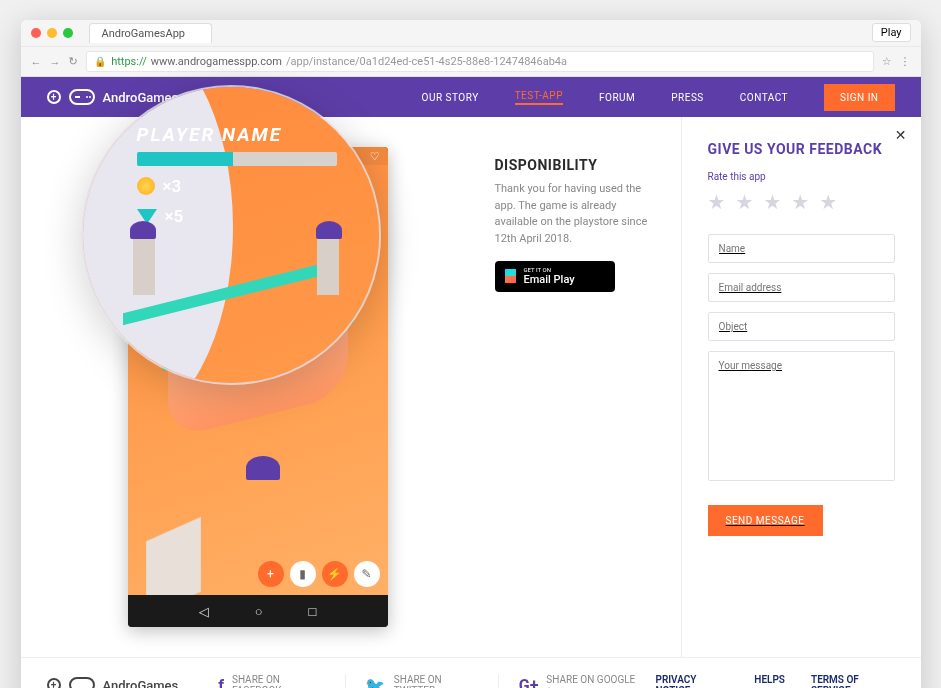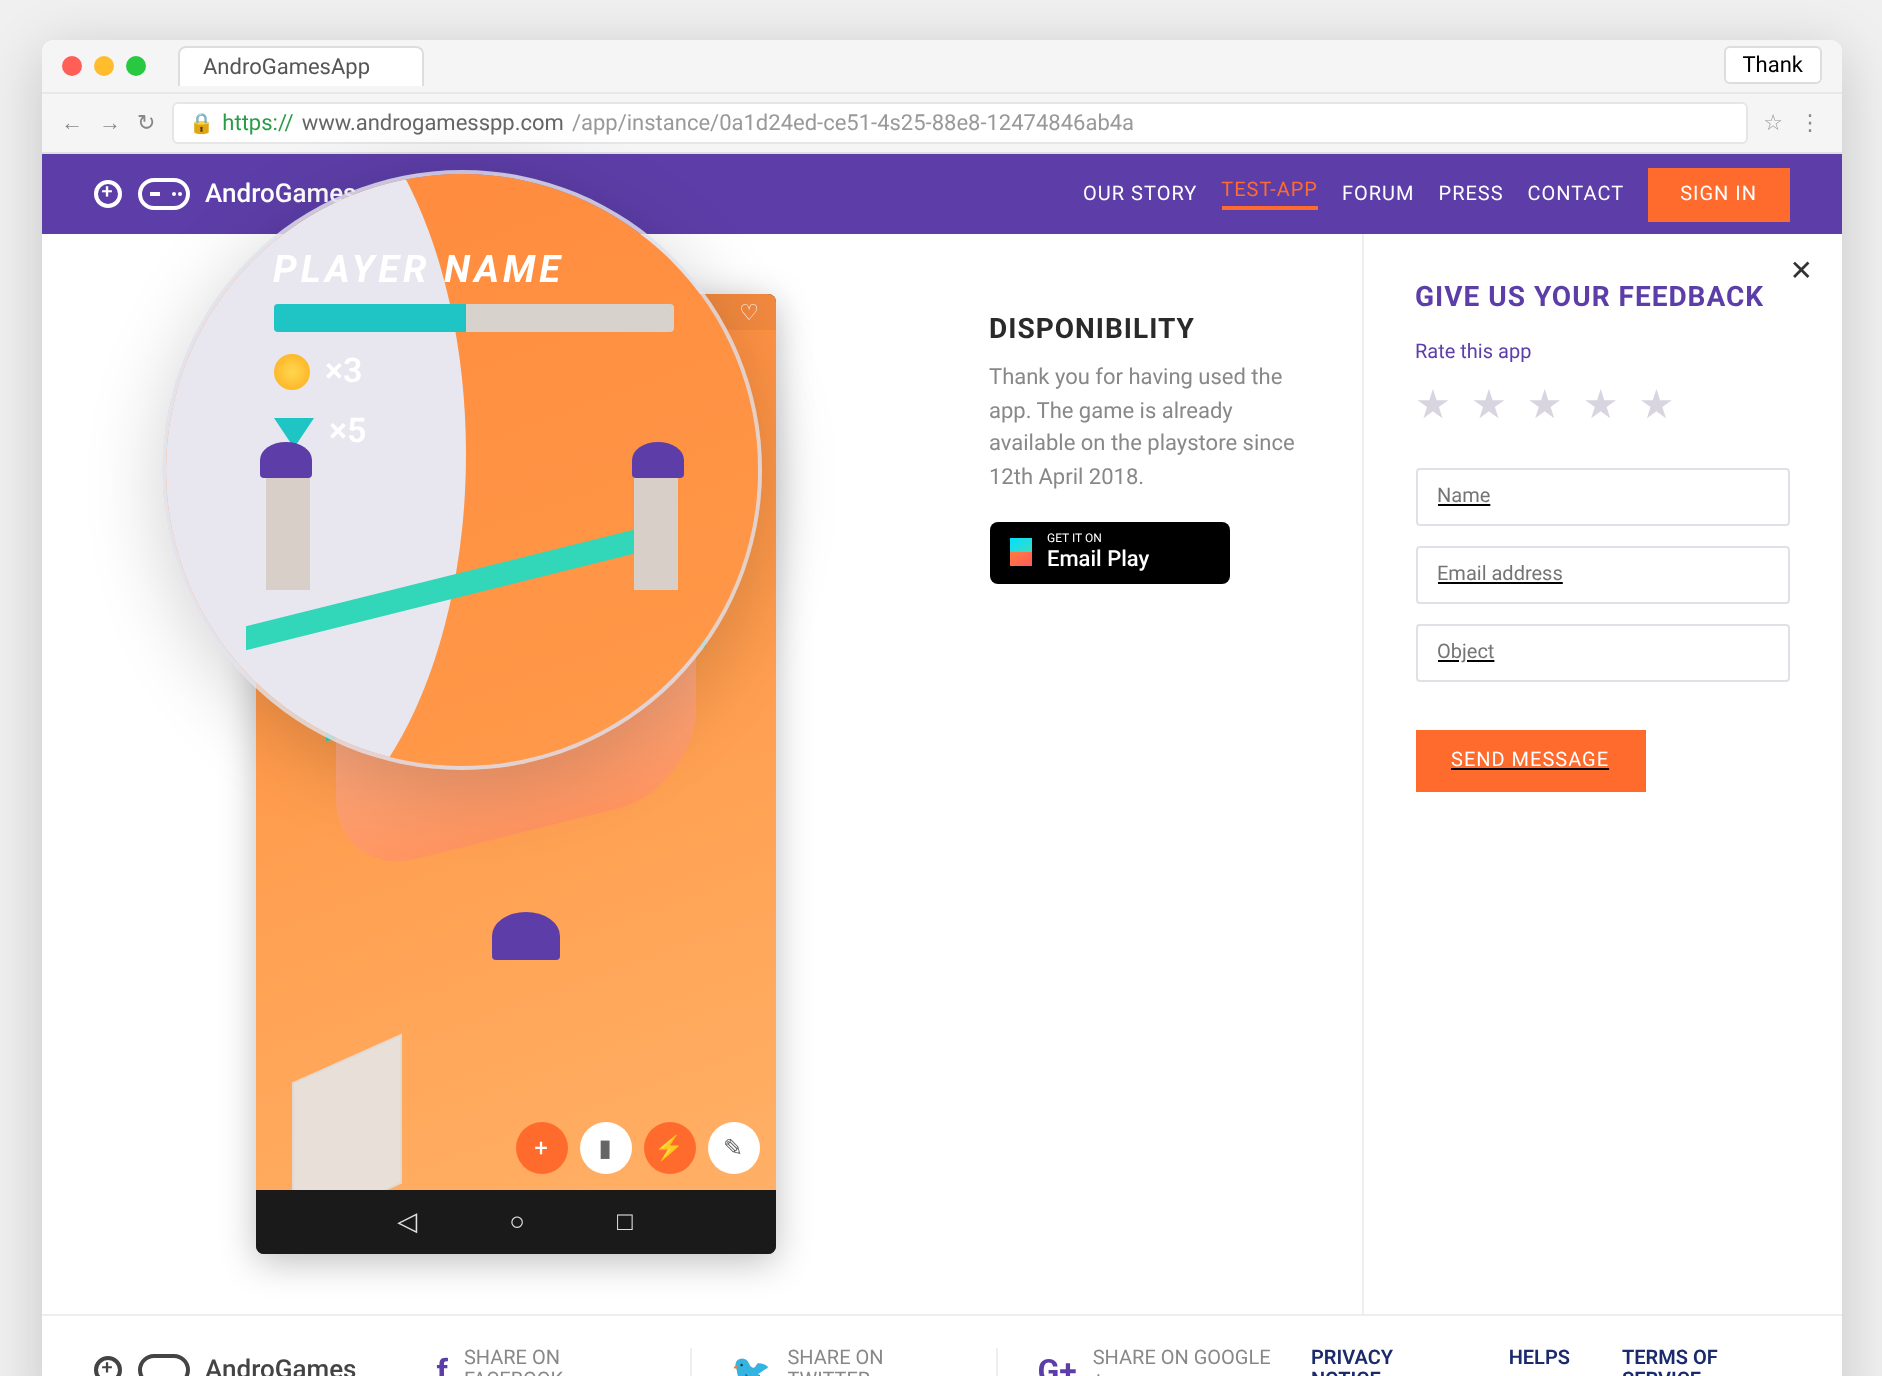--- a/index.html
+++ b/index.html
@@ -20,21 +20,21 @@
 .url-rest{color:#999;}
 .star{color:#999;}
 
 .topnav { background:#5d3ea8; display:flex; align-items:center; padding:0 26px; height:40px; position:relative; z-index:5; }
 .brand { display:flex; align-items:center; gap:8px; color:#fff; font-size:13px; font-weight:500; }
 .brand-ico { width:26px; height:16px; border:2px solid #fff; border-radius:10px; position:relative; }
 .brand-ico::before, .brand-ico::after{content:'';position:absolute;background:#fff;}
 .brand-ico::before{width:5px;height:2px;left:4px;top:5px;}
 .brand-ico::after{width:2px;height:2px;border-radius:50%;right:5px;top:5px;box-shadow:3px 0 0 #fff;}
 .brand-plus{width:14px;height:14px;border:2px solid #fff;border-radius:50%;display:flex;align-items:center;justify-content:center;color:#fff;font-size:10px;line-height:1;}
-.navlinks { margin-left:auto; display:flex; gap:12px; align-items:center; }
+.navlinks { margin-left:auto; display:flex; gap:36px; align-items:center; }
 .navlinks a { color:#fff; font-size:10px; letter-spacing:0.5px; text-decoration:none; cursor:pointer; }
 .navlinks a.active { color:#ff6b2c; border-bottom:2px solid #ff6b2c; padding-bottom:2px; }
 .signin { background:#ff6b2c; color:#fff; font-size:10px; padding:8px 16px; border:none; cursor:pointer; letter-spacing:0.5px; }
 
 .content { display:flex; min-height:520px; position:relative; }
 .left-col { flex:1; position:relative; display:flex; align-items:center; justify-content:center; padding:30px 20px; }
 .phone { width:260px; height:480px; background:#333; border-radius:4px; box-shadow:0 4px 18px rgba(0,0,0,0.25); position:relative; overflow:hidden; }
 .phone-screen { position:absolute; inset:0 0 32px 0; background:linear-gradient(160deg,#ff8a3d 0%,#ff9a4a 40%,#ffb066 100%); overflow:hidden; }
 .statusbar{height:18px;background:rgba(0,0,0,0.05);display:flex;justify-content:flex-end;align-items:center;padding:0 8px;gap:4px;}
 .heart{color:#fff;font-size:11px;}
@@ -108,21 +108,21 @@
 
 <div class="browser">
   <div class="chrome-top">
     <div class="tabbar">
       <div class="traffic">
         <span class="tl-red"></span>
         <span class="tl-yel"></span>
         <span class="tl-grn"></span>
       </div>
       <div class="tab">AndroGamesApp</div>
-      <div class="user-chip">Thank</div>
+      <div class="user-chip">Play</div>
     </div>
     <div class="addrbar">
       <span class="navbtn">←</span>
       <span class="navbtn">→</span>
       <span class="navbtn">↻</span>
       <div class="url">
         <span class="lock">🔒</span>
         <span class="https">https://</span>
           <span>www.androgamesspp.com</span>
           <span class="url-rest">/app/instance/0a1d24ed-ce51-4s25-88e8-12474846ab4a</span>
@@ -227,20 +227,21 @@
         <span class="star-i">★</span>
         <span class="star-i">★</span>
         <span class="star-i">★</span>
         <span class="star-i">★</span>
         <span class="star-i">★</span>
       </div>
       <div class="form">
         <input placeholder="Name" style="">
         <input placeholder="Email address" style="">
         <input placeholder="Object" style="">
+        <textarea placeholder="Your message" style=""></textarea>
         <button class="sendbtn">SEND MESSAGE</button>
       </div>
     </div>
   </div>
 
   <div class="footer">
     <div class="foot-brand">
       <span class="brand-plus">+</span>
       <span class="brand-ico"></span>
       <span>AndroGames</span>

